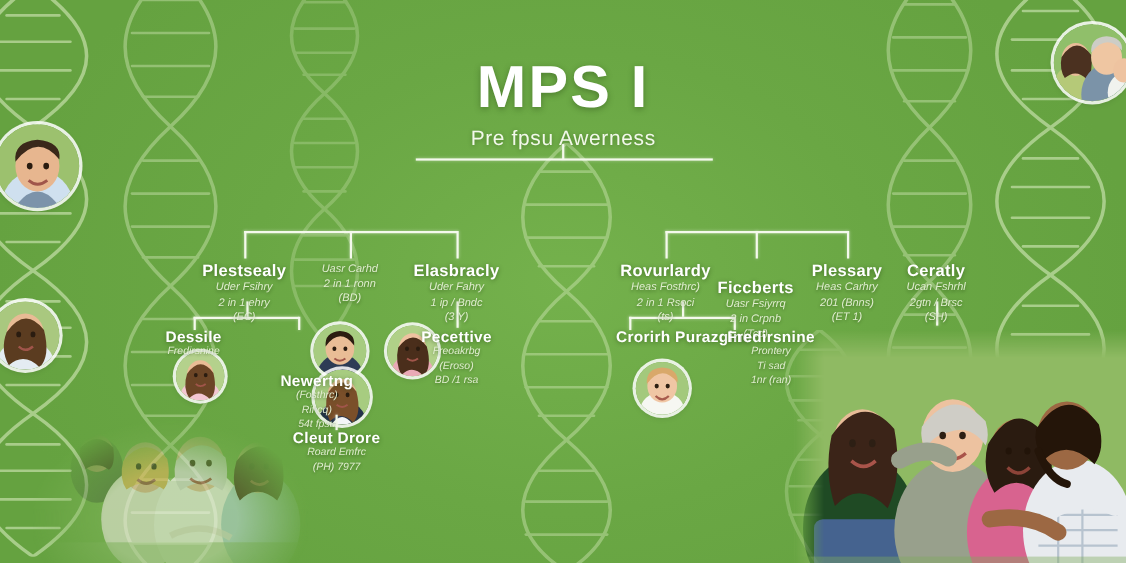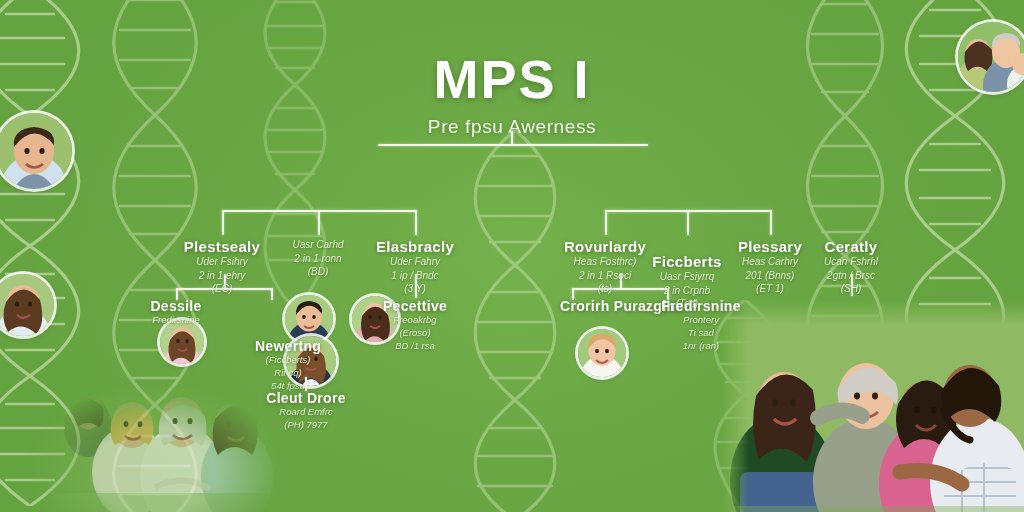--- a/index.html
+++ b/index.html
@@ -479,21 +479,21 @@
     <div class="ln">(SH)</div>
   </div>
 
   <div class="node sub" style="left:116px;top:298px;width:120px;">
     <div class="nm">Dessile</div>
     <div class="ln">Fredirsnine</div>
   </div>
 
   <div class="node sub" style="left:228px;top:298px;width:120px;margin-top:40px;">
     <div class="nm">Newertng</div>
-    <div class="ln">(Ficcberts)</div>
+    <div class="ln">(Fosthrc)</div>
     <div class="ln">Rif cq)</div>
     <div class="ln">54t fpsu</div>
   </div>
 
   <div class="node sub" style="left:355px;top:298px;width:120px;">
     <div class="nm">Pecettive</div>
     <div class="ln">Freoakrbg</div>
     <div class="ln">(Eroso)</div>
     <div class="ln">BD /1 rsa</div>
   </div>

